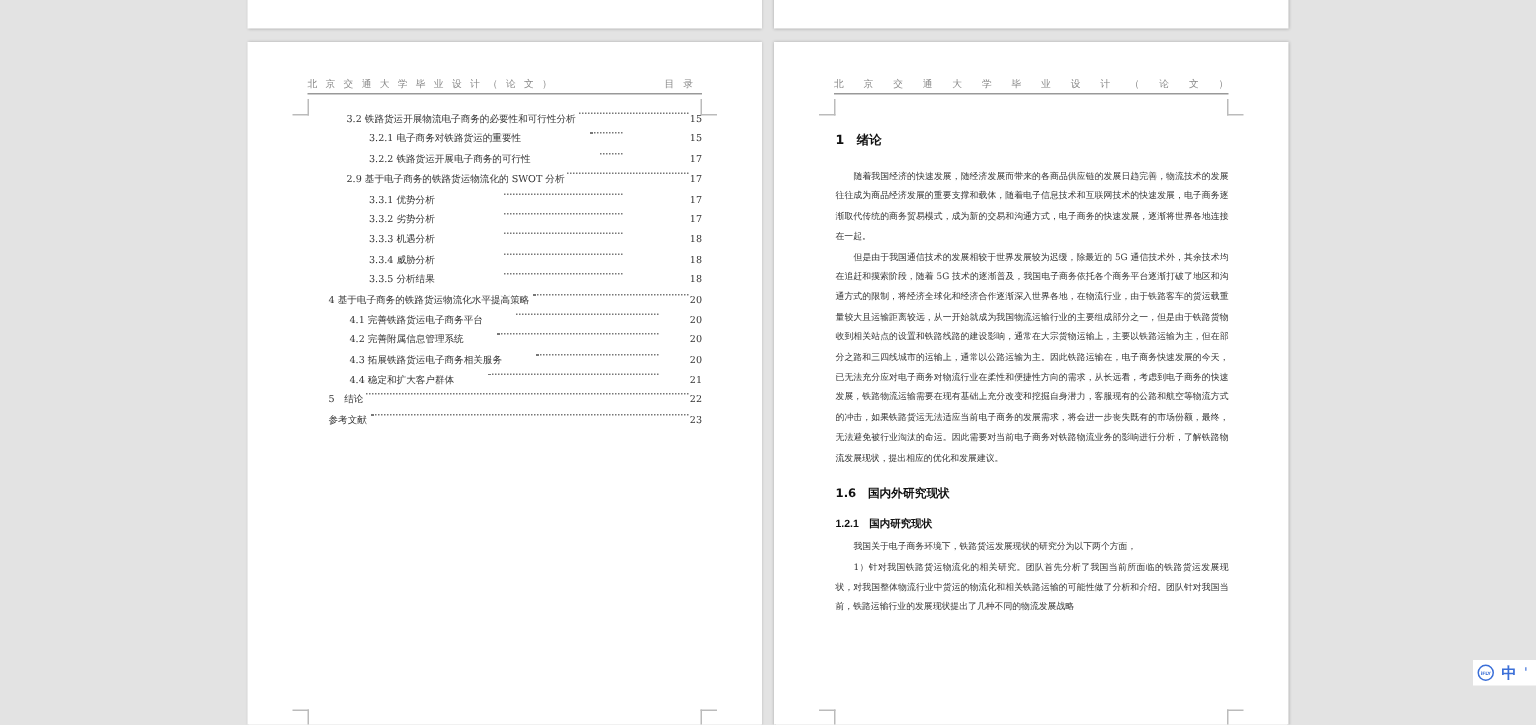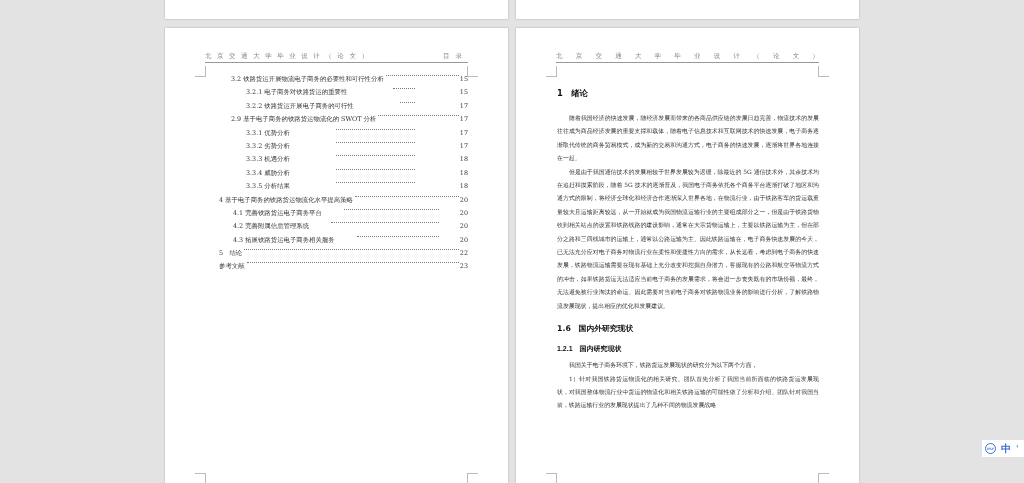--- a/index.html
+++ b/index.html
@@ -155,20 +155,25 @@
       <div class="toc-row lvl1b">
         <span class="t">4.2 完善附属信息管理系统</span>
         <span class="dots"></span>
         <span class="pg">20</span>
       </div>
       <div class="toc-row lvl1b">
         <span class="t">4.3 拓展铁路货运电子商务相关服务</span>
         <span class="dots"></span>
         <span class="pg">20</span>
       </div>
+      <div class="toc-row lvl1b">
+        <span class="t">4.4 稳定和扩大客户群体</span>
+        <span class="dots"></span>
+        <span class="pg">21</span>
+      </div>
       <div class="toc-row lvl0">
         <span class="t">5　结论</span>
         <span class="dots"></span>
         <span class="pg">22</span>
       </div>
       <div class="toc-row lvl0">
         <span class="t">参考文献</span>
         <span class="dots"></span>
         <span class="pg">23</span>
       </div>

